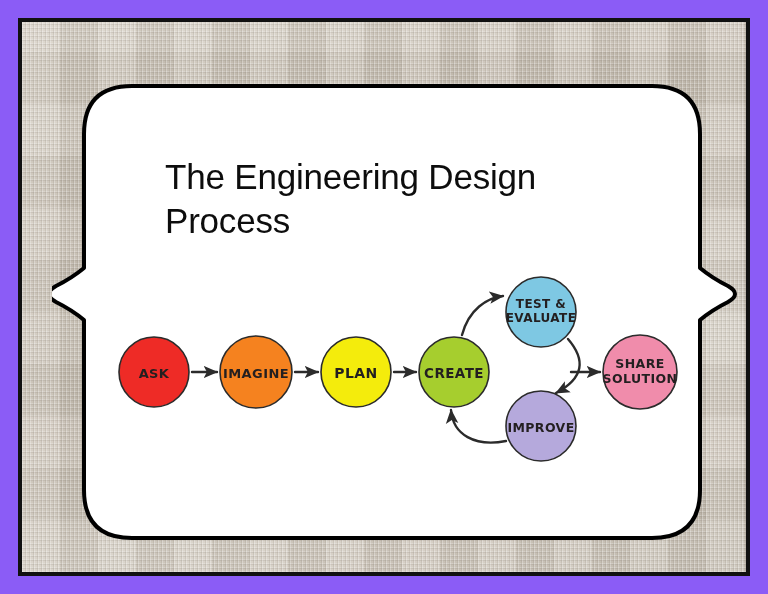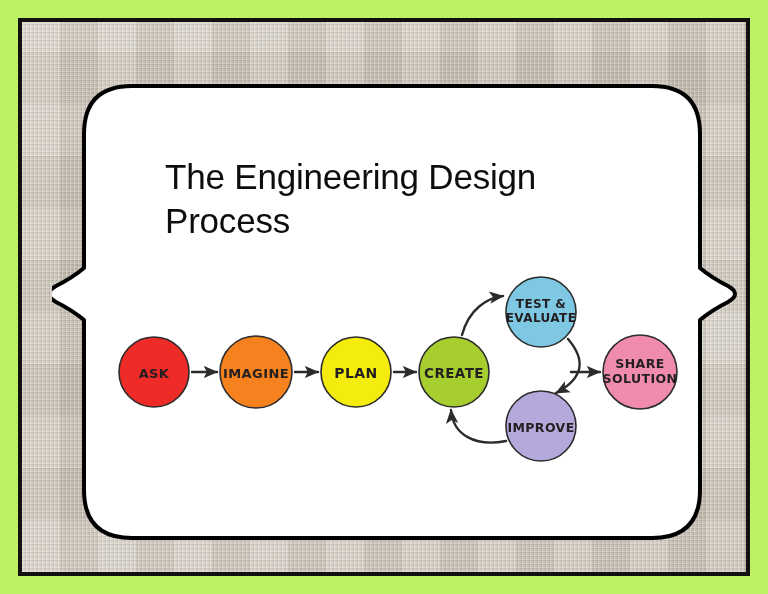--- a/index.html
+++ b/index.html
@@ -9,21 +9,21 @@
     background: #ffffff;
   }
   body {
     font-family: "Liberation Sans", sans-serif;
   }
   #slide-root {
     position: relative;
     width: 768px;
     height: 594px;
     overflow: hidden;
-    background: #bef264;
+    background: #8b5cf6;
   }
   
   #slide-frame {
     position: absolute;
     left: 18px;
     top: 18px;
     width: 732px;
     height: 558px;
     box-sizing: border-box;
     border: 4px solid #111111;

